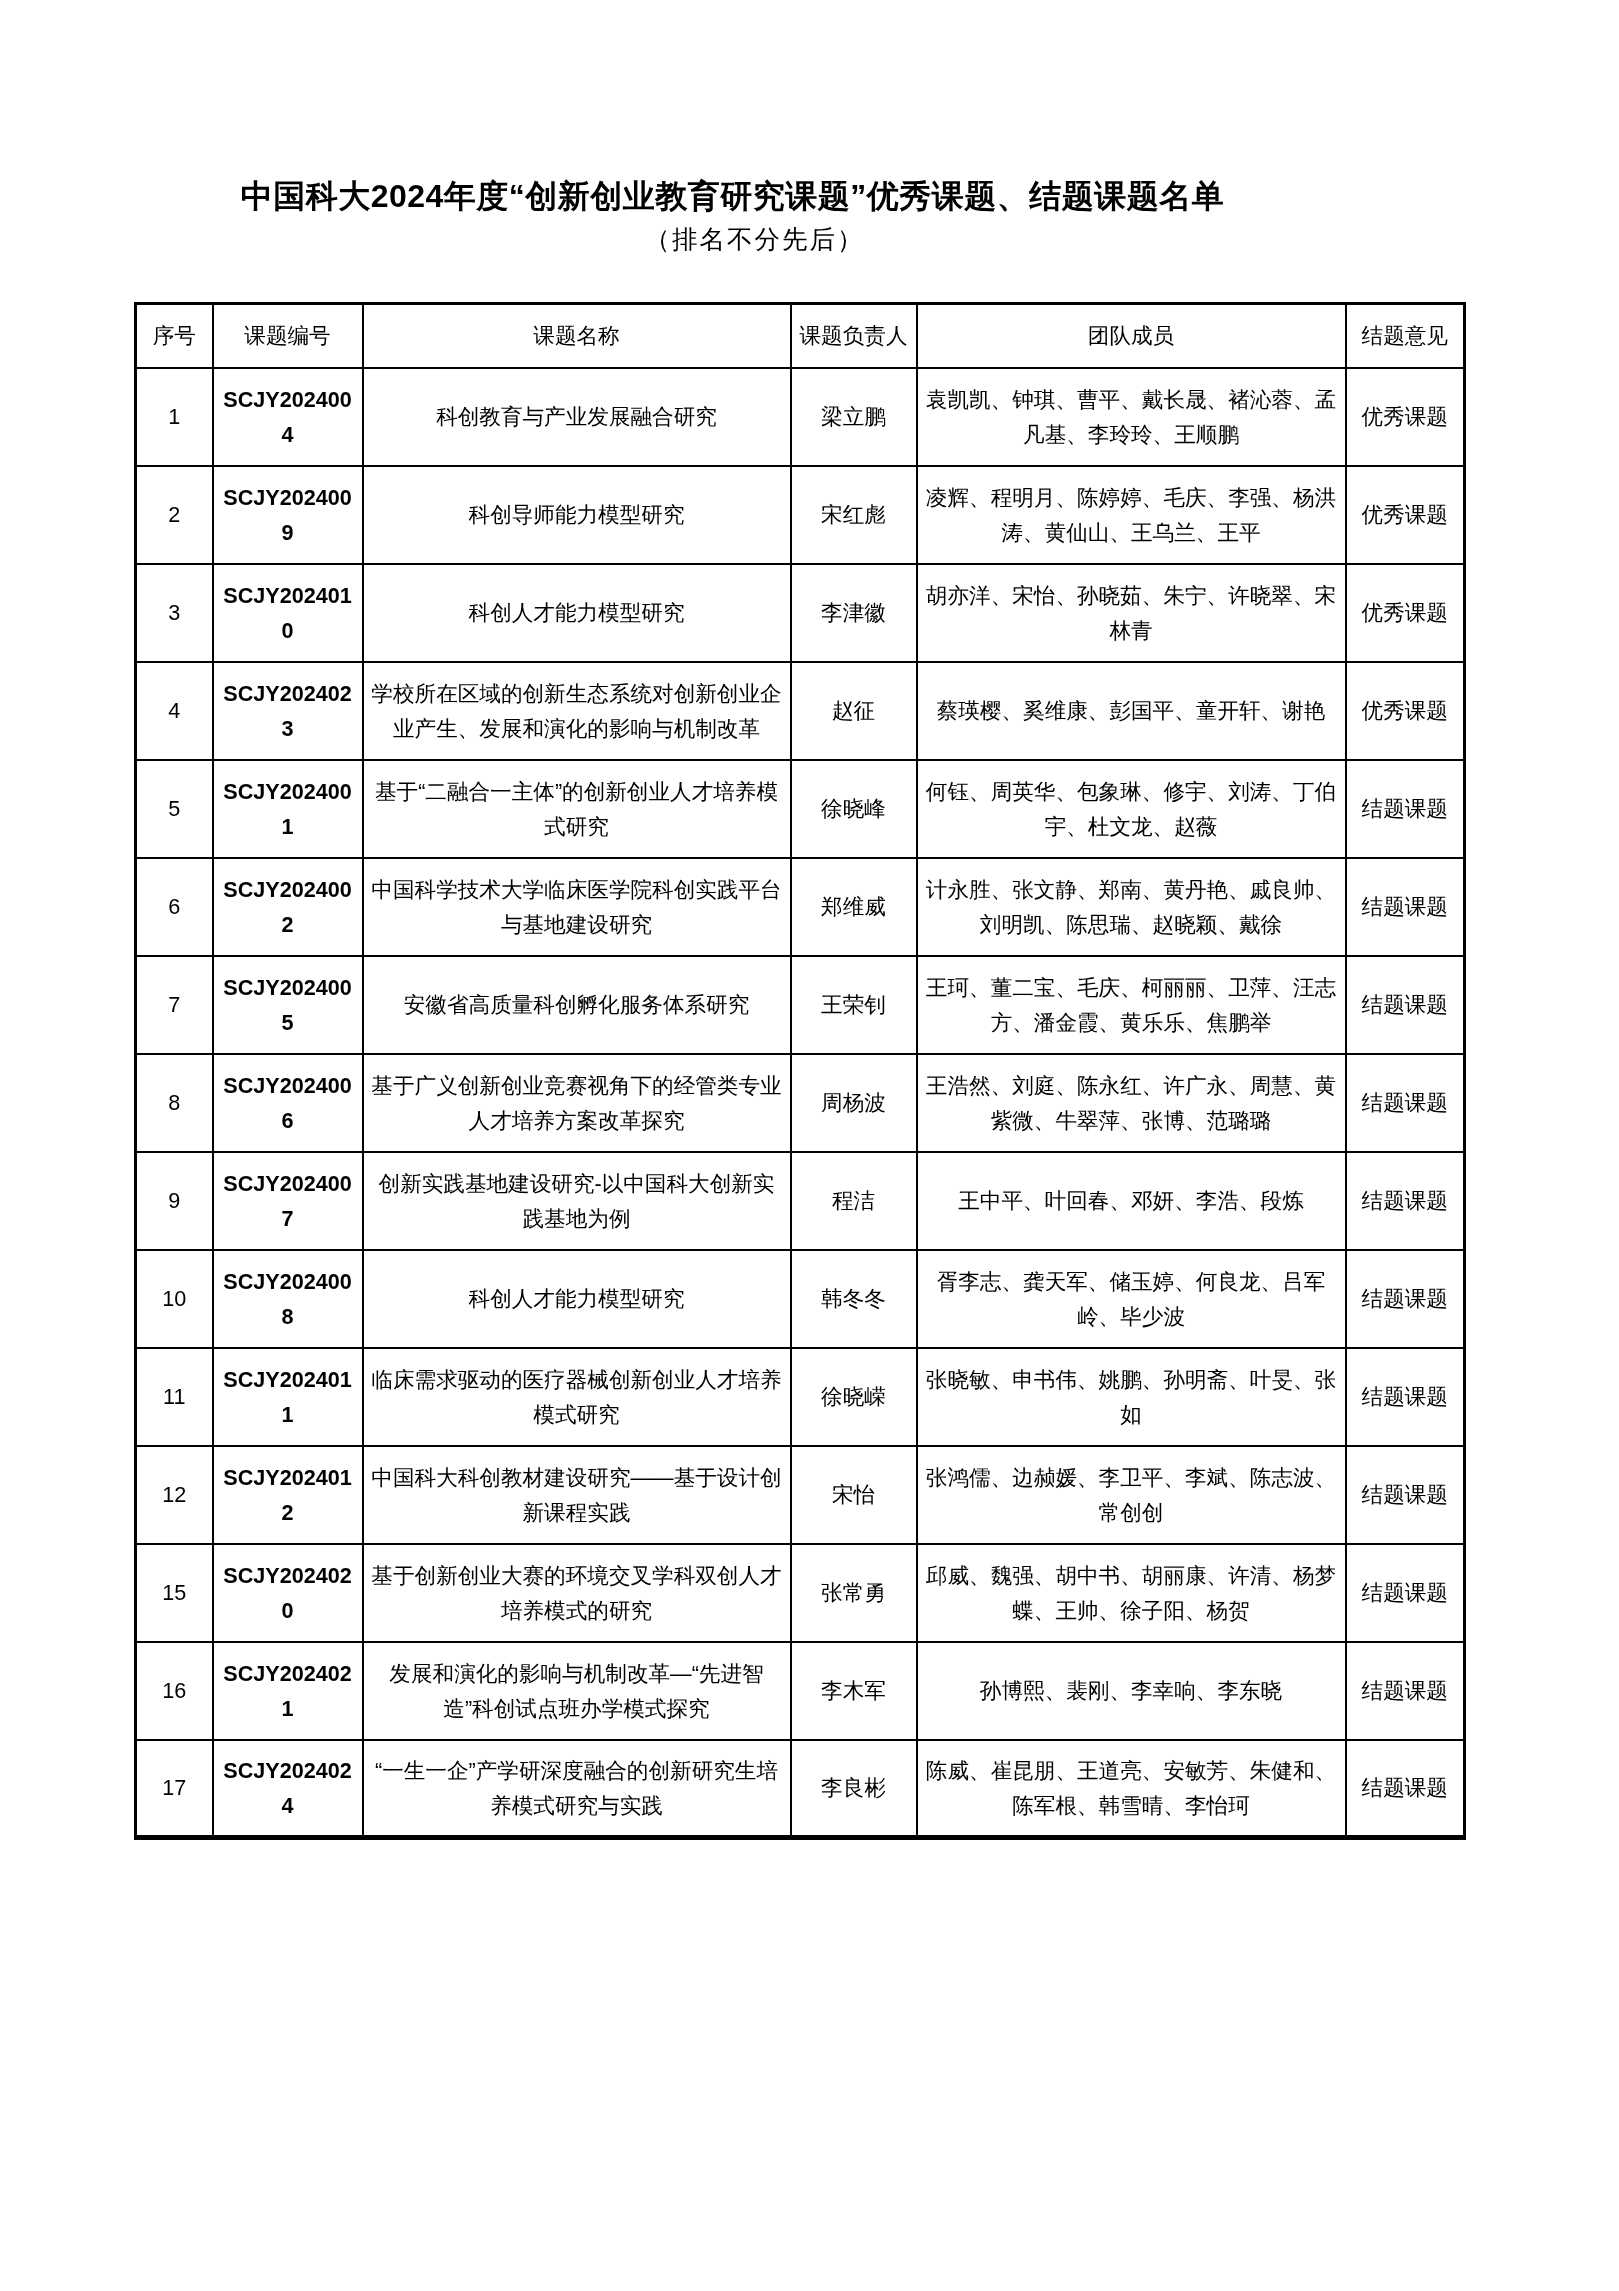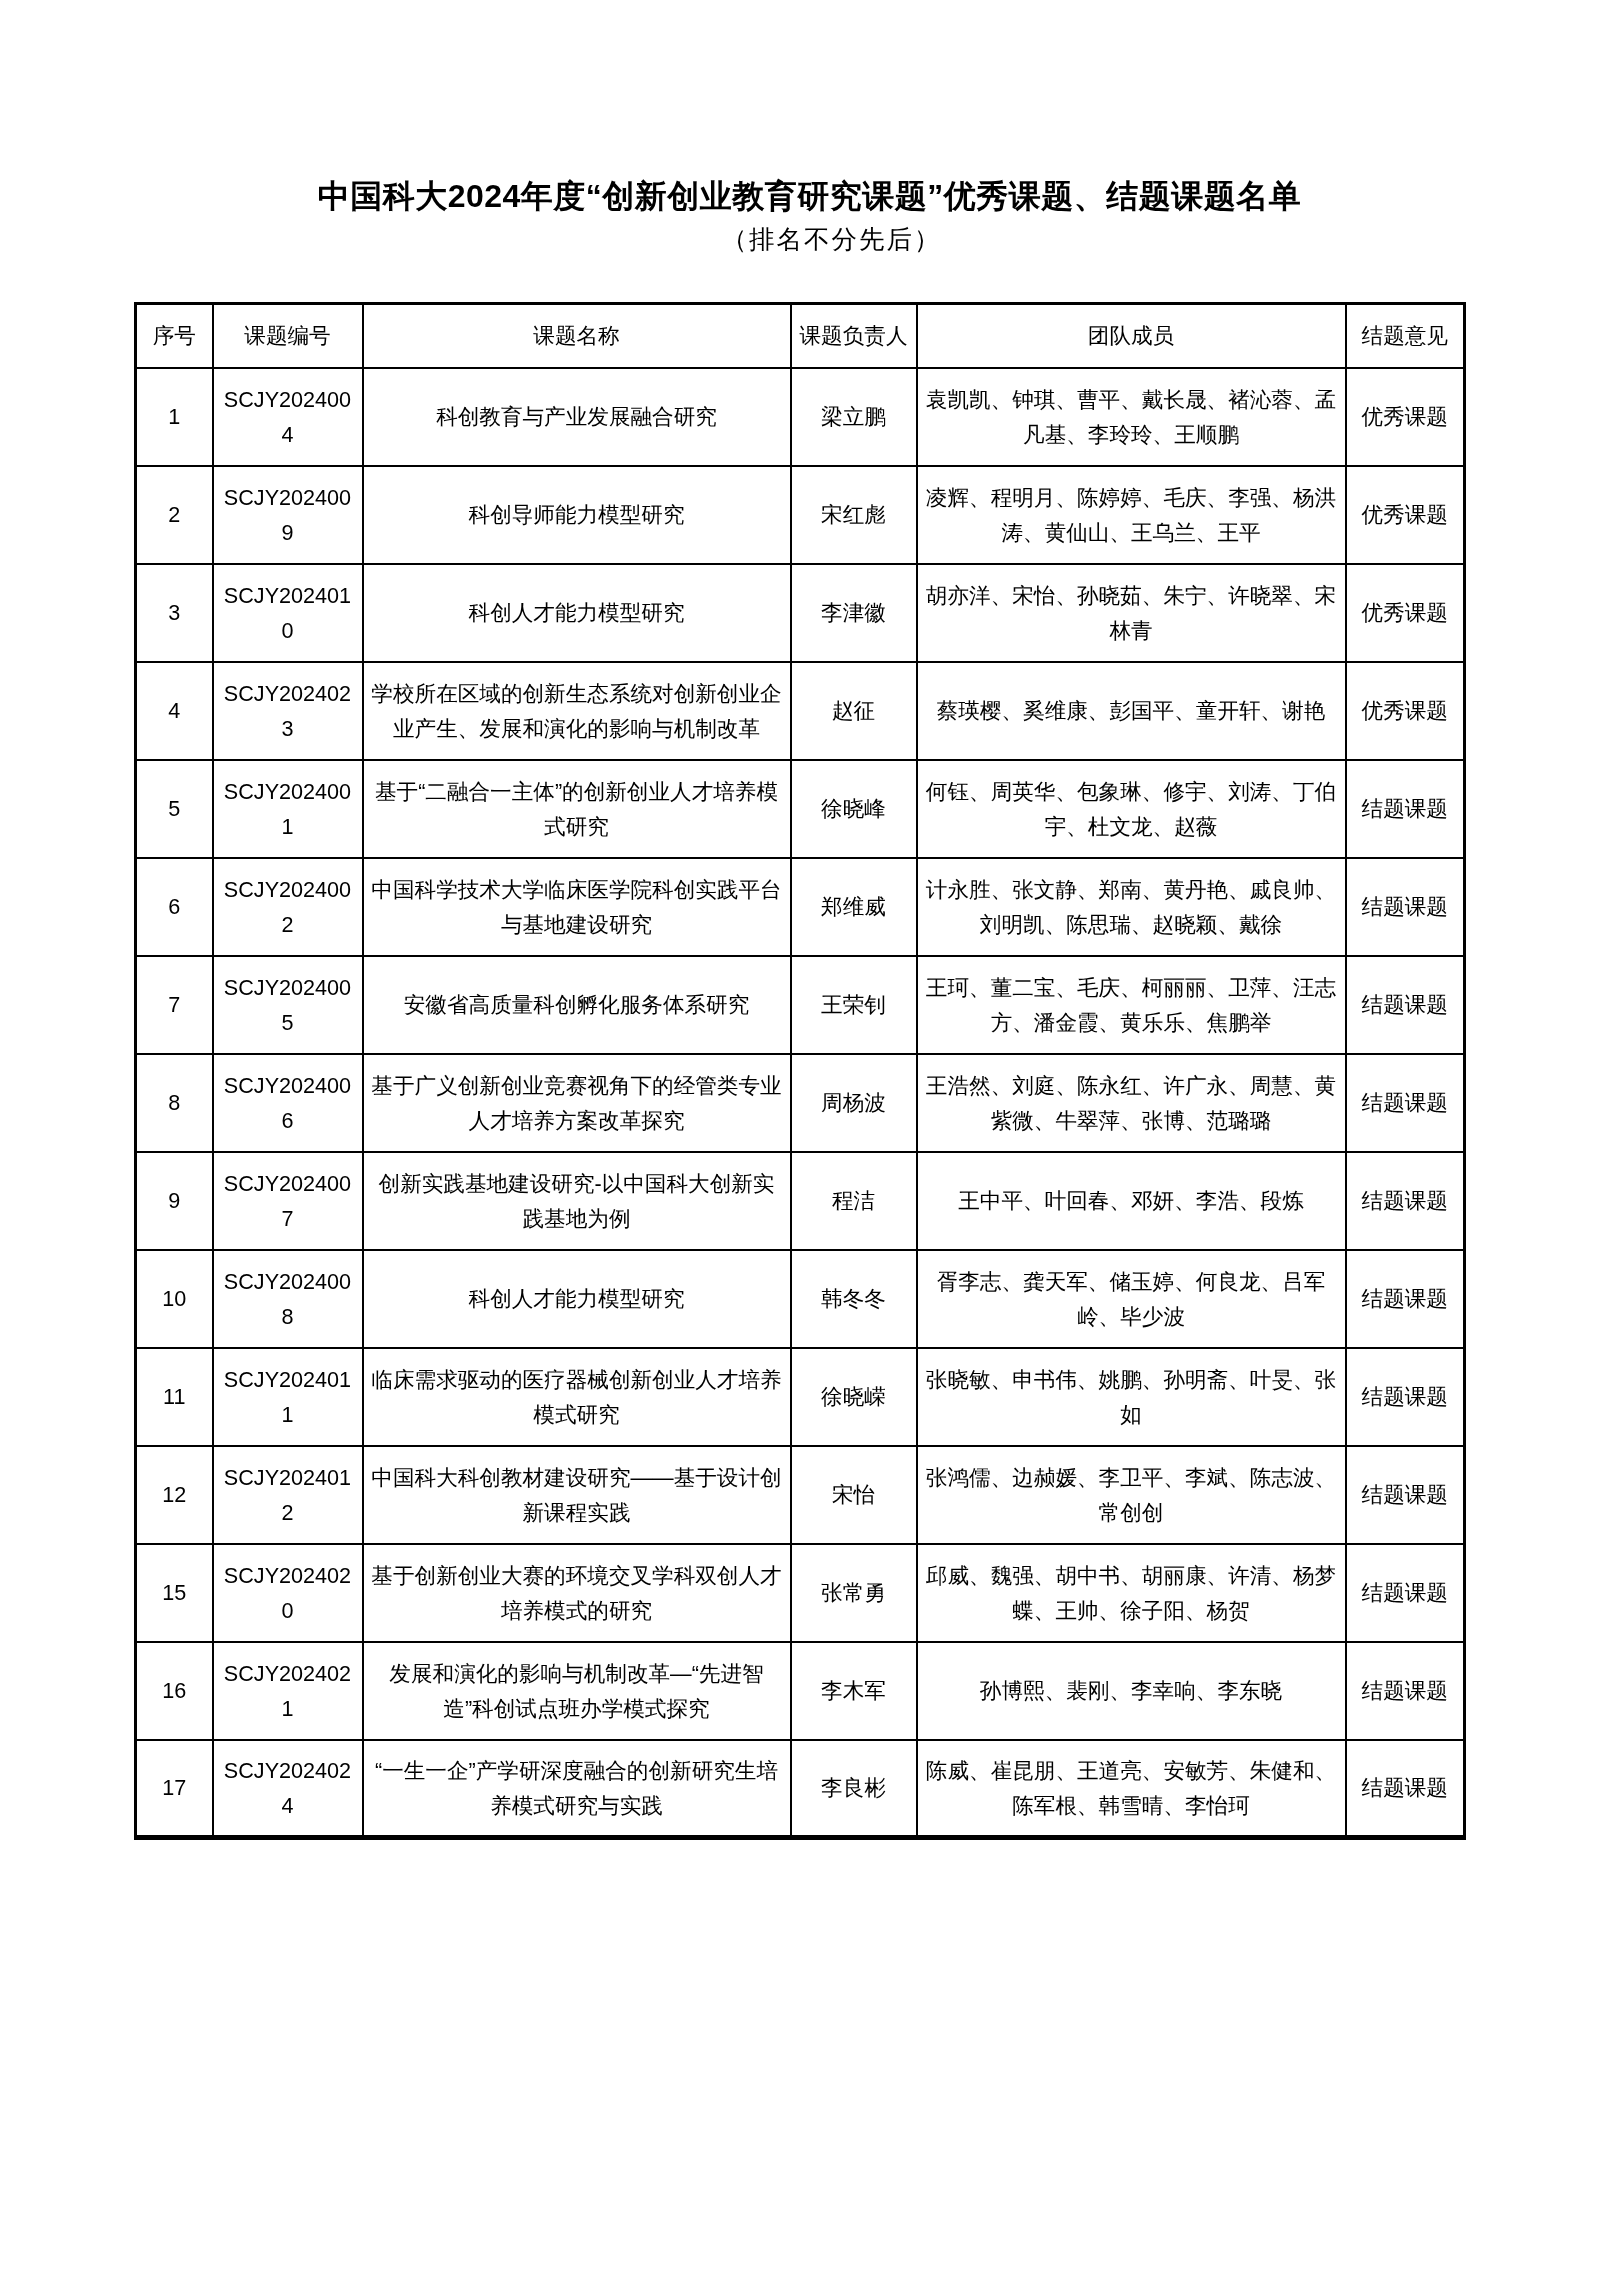--- a/index.html
+++ b/index.html
@@ -1,19 +1,19 @@
 <!DOCTYPE html>
 <html><head>
 <meta charset="utf-8">
 <style>
   * { margin: 0; padding: 0; box-sizing: border-box; }
   html, body { background: #ffffff; }
   .page {
     position: relative;
-    width: 1619px;
+    width: 1465px;
     height: 2292px;
     background: #ffffff;
     font-family: "Liberation Sans", sans-serif;
     color: #000000;
   }
   .page-title {
     position: absolute;
     top: 179px;
     left: 0;
     width: 100%;
@@ -58,21 +58,21 @@
     vertical-align: middle;
     text-align: center;
     font-size: 21.6px;
     font-weight: normal;
     line-height: 35px;
     padding: 2px 5.9px;
     word-break: break-all;
   }
   .projects thead tr { height: 64px; }
   .projects tbody tr { height: 98px; }
-  .projects td.col-code { letter-spacing: 0; }
+  .projects td.col-code { letter-spacing: 0; font-weight: bold; }
 </style>
 </head>
 <body>
 
 <div class="page">
   <div class="page-title">中国科大2024年度“创新创业教育研究课题”优秀课题、结题课题名单</div>
   <div class="page-subtitle">（排名不分先后）</div>
 
   <table class="projects">
     <colgroup>

